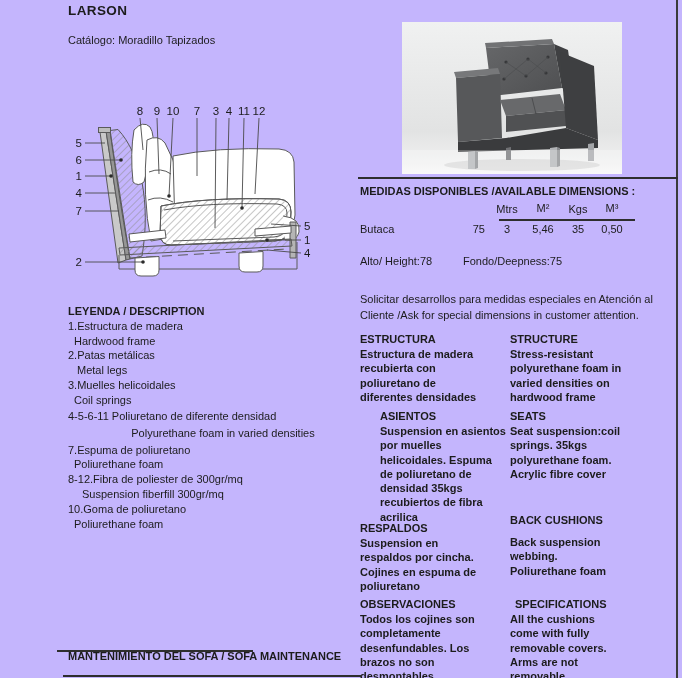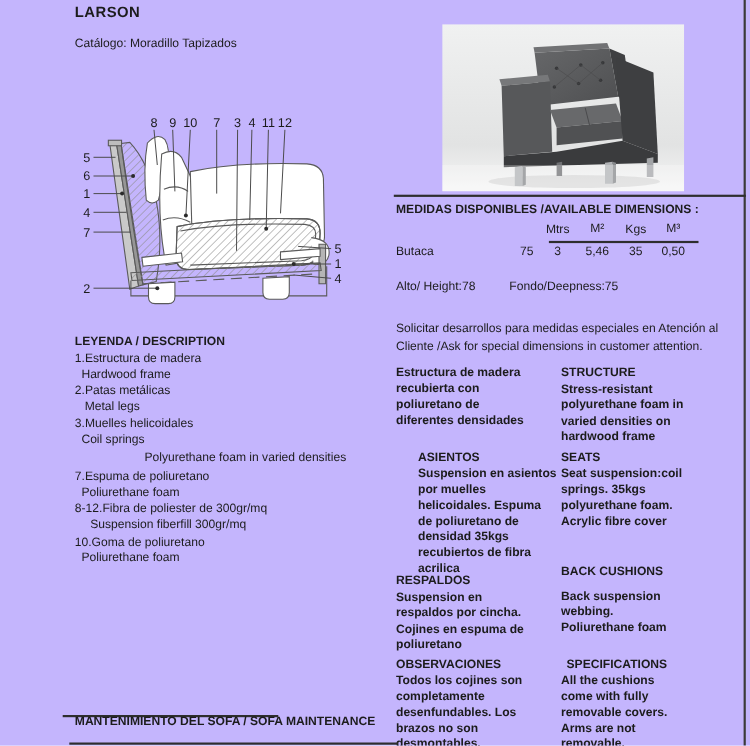--- a/index.html
+++ b/index.html
@@ -196,30 +196,32 @@
 Cliente /Ask for special dimensions in customer attention.</div>
 
   <div class="abs" style="left:68px;top:304px;width:290px;">
     <div class="b legend-line" style="line-height:15px;">LEYENDA / DESCRIPTION</div>
     <div class="legend-line ind0">1.Estructura de madera</div>
     <div class="legend-line ind1">Hardwood frame</div>
     <div class="legend-line ind0">2.Patas metálicas</div>
     <div class="legend-line ind2">Metal legs</div>
     <div class="legend-line ind0">3.Muelles helicoidales</div>
     <div class="legend-line ind1">Coil springs</div>
+    <div class="legend-line ind0" style="margin-top:2px;">4-5-6-11 Poliuretano de diferente densidad</div>
     <div class="legend-line ind3" style="margin-top:2px;text-align:center;">Polyurethane foam in varied densities</div>
     <div class="legend-line ind0" style="margin-top:2px;">7.Espuma de poliuretano</div>
     <div class="legend-line ind1">Poliurethane foam</div>
     <div class="legend-line ind0">8-12.Fibra de poliester de 300gr/mq</div>
     <div class="legend-line ind4">Suspension fiberfill 300gr/mq</div>
     <div class="legend-line ind0" style="margin-top:1px;">10.Goma de poliuretano</div>
     <div class="legend-line ind1">Poliurethane foam</div>
   </div>
 
   <div class="abs spec" style="left:360px;top:332px;">
+    <div class="sh">ESTRUCTURA</div>
     <div class="sb">Estructura de madera
 recubierta con
 poliuretano de
 diferentes densidades</div>
   </div>
   <div class="abs spec" style="left:510px;top:332px;">
     <div class="sh">STRUCTURE</div>
     <div class="sb">Stress-resistant
 polyurethane foam in
 varied densities on

